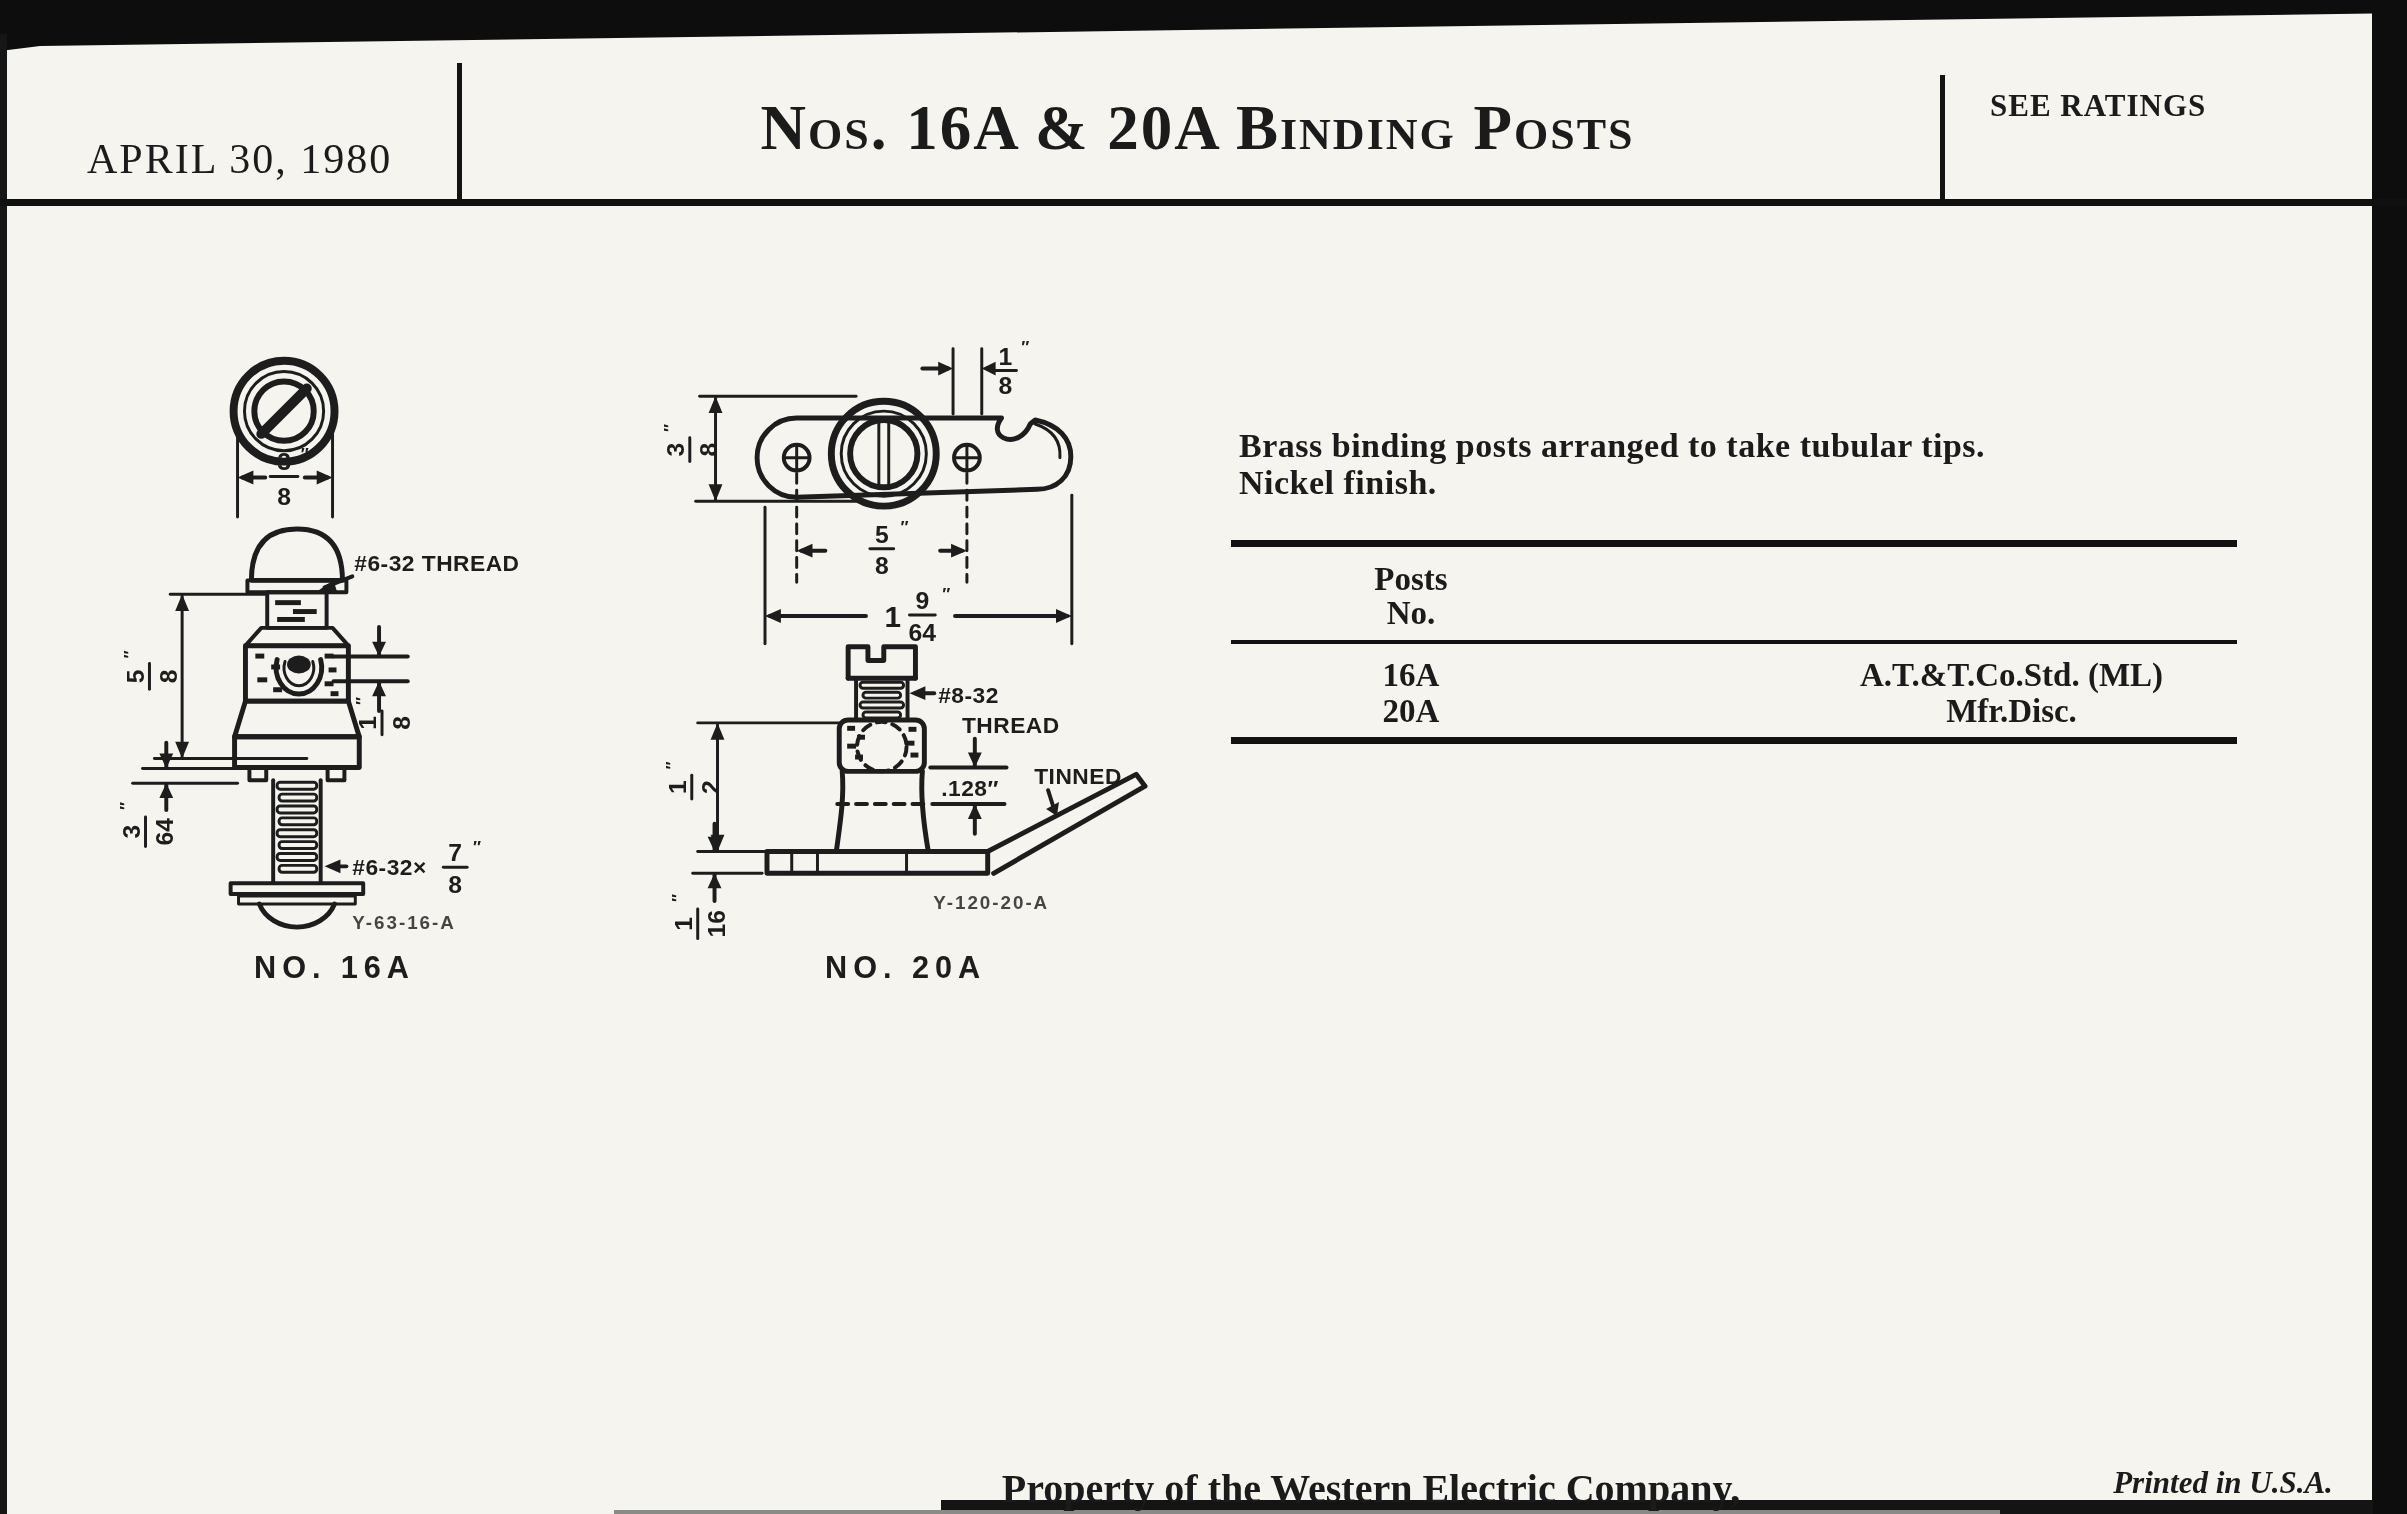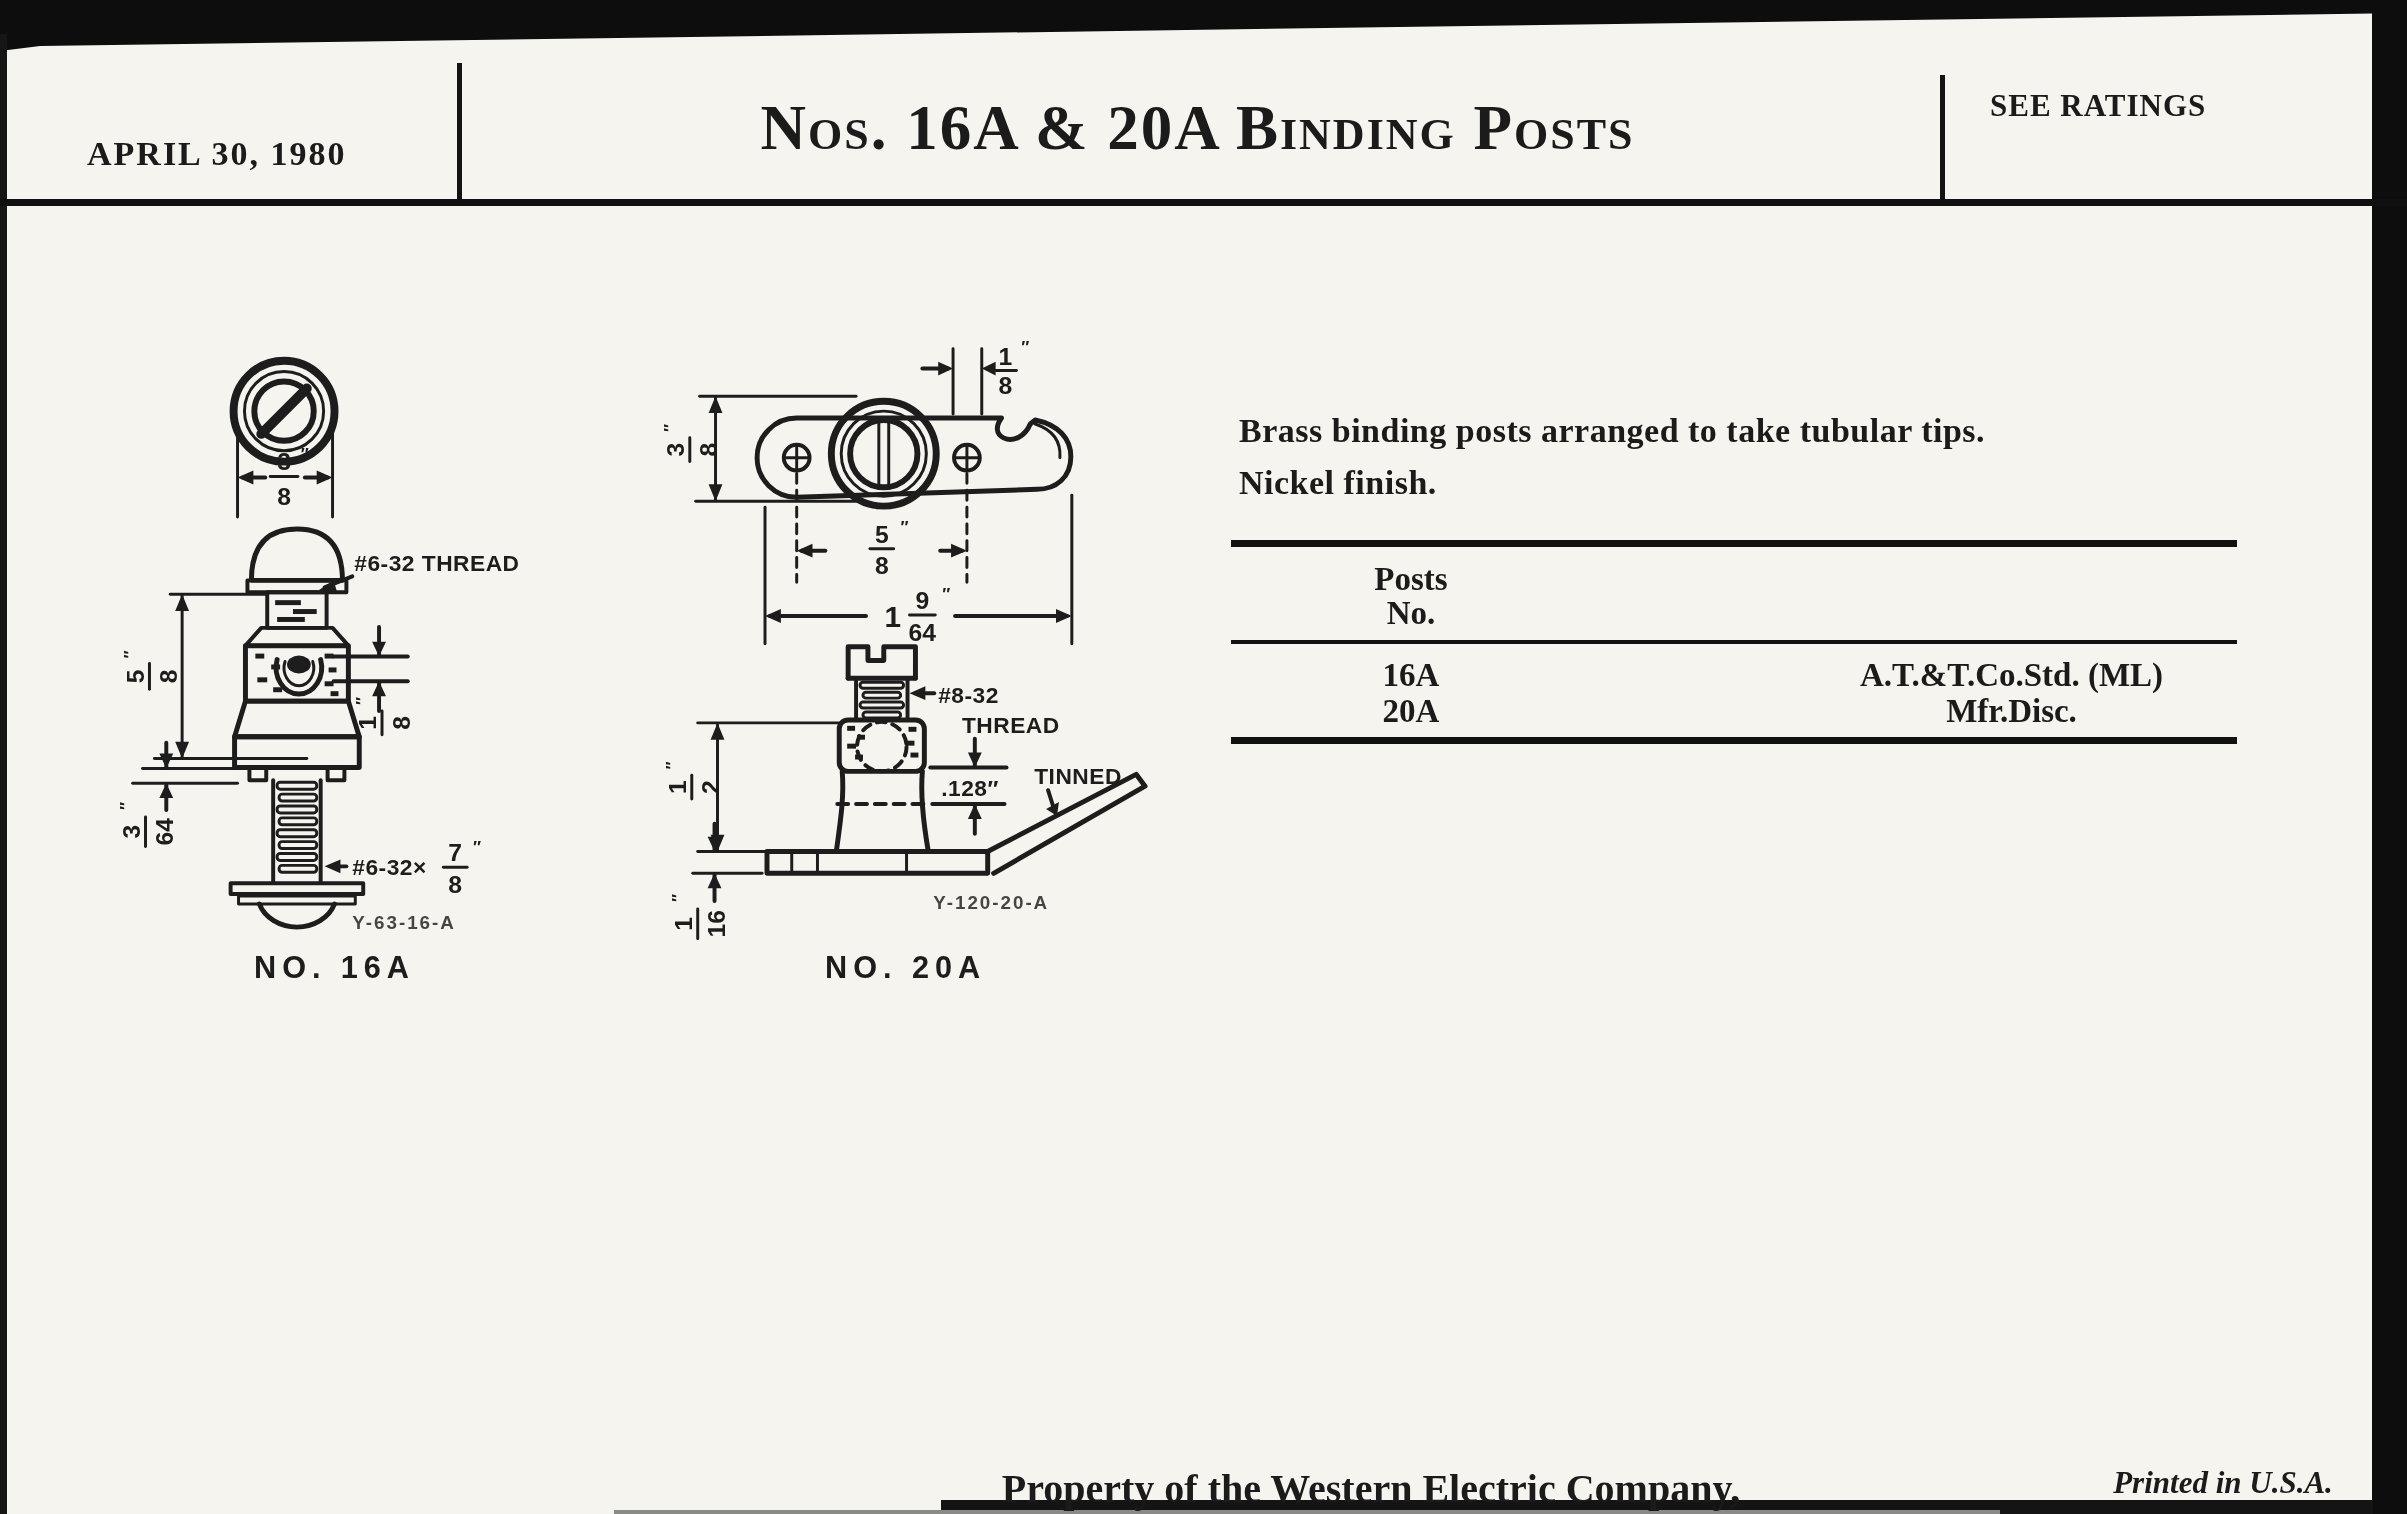--- a/index.html
+++ b/index.html
@@ -7,31 +7,31 @@
         font-family:"Liberation Serif",serif;color:#1b1b1b;overflow:hidden;}
   .abs{position:absolute;}
   
   .band-top{left:0;top:0;width:2408px;height:59px;background:#0d0d0d;
             clip-path:polygon(0 0,2408px 0,2408px 13px,40px 46px,0 51px);}
   .band-right{right:0;top:0;width:36px;height:1515px;background:#0d0d0d;}
   .band-left{left:0;top:34px;width:7px;height:1481px;background:#161616;}
   .band-bottom{left:941px;bottom:0;width:1432px;height:15px;background:#141414;}
   .band-bottom2{left:614px;bottom:0;width:1386px;height:5px;background:#8a8a86;}
   
-  .date{left:87px;top:135px;font-weight:700;font-size:34px;letter-spacing:2px;}
+  .date{left:87px;top:135px;font-weight:400;font-size:42px;letter-spacing:2px;}
   .vrule1{left:457px;top:63px;width:5px;height:137px;background:#131313;}
   .vrule2{left:1940px;top:75px;width:5px;height:125px;background:#131313;}
   .hrule{left:0;top:199px;width:2408px;height:7px;background:#101010;}
   .title{left:465px;top:92px;width:1465px;text-align:center;font-size:63px;
          font-weight:700;font-variant:small-caps;letter-spacing:2px;white-space:nowrap;}
   .ratings{left:1990px;top:85px;width:366px;text-align:left;font-size:31px;
            font-weight:700;line-height:41px;letter-spacing:1px;}
   
   .desc{font-size:34px;font-weight:700;letter-spacing:0.5px;}
-  .desc1{left:1239px;top:412px;}
+  .desc1{left:1239px;top:427px;}
   .desc2{left:1239px;top:464px;}
   
   .t-rule{background:#111;}
   .t-top{left:1231px;top:540px;width:1006px;height:7px;}
   .t-mid{left:1231px;top:640px;width:1006px;height:4px;}
   .t-bot{left:1231px;top:737px;width:1006px;height:7px;}
   .t-cell{text-align:center;font-size:33px;font-weight:700;}
   .t-code-hdr{left:1307px;top:562px;width:208px;line-height:34px;}
   .t-rating-hdr{left:1764px;top:596px;width:495px;}
   .t-code-col{left:1307px;top:657px;width:208px;line-height:36px;}

